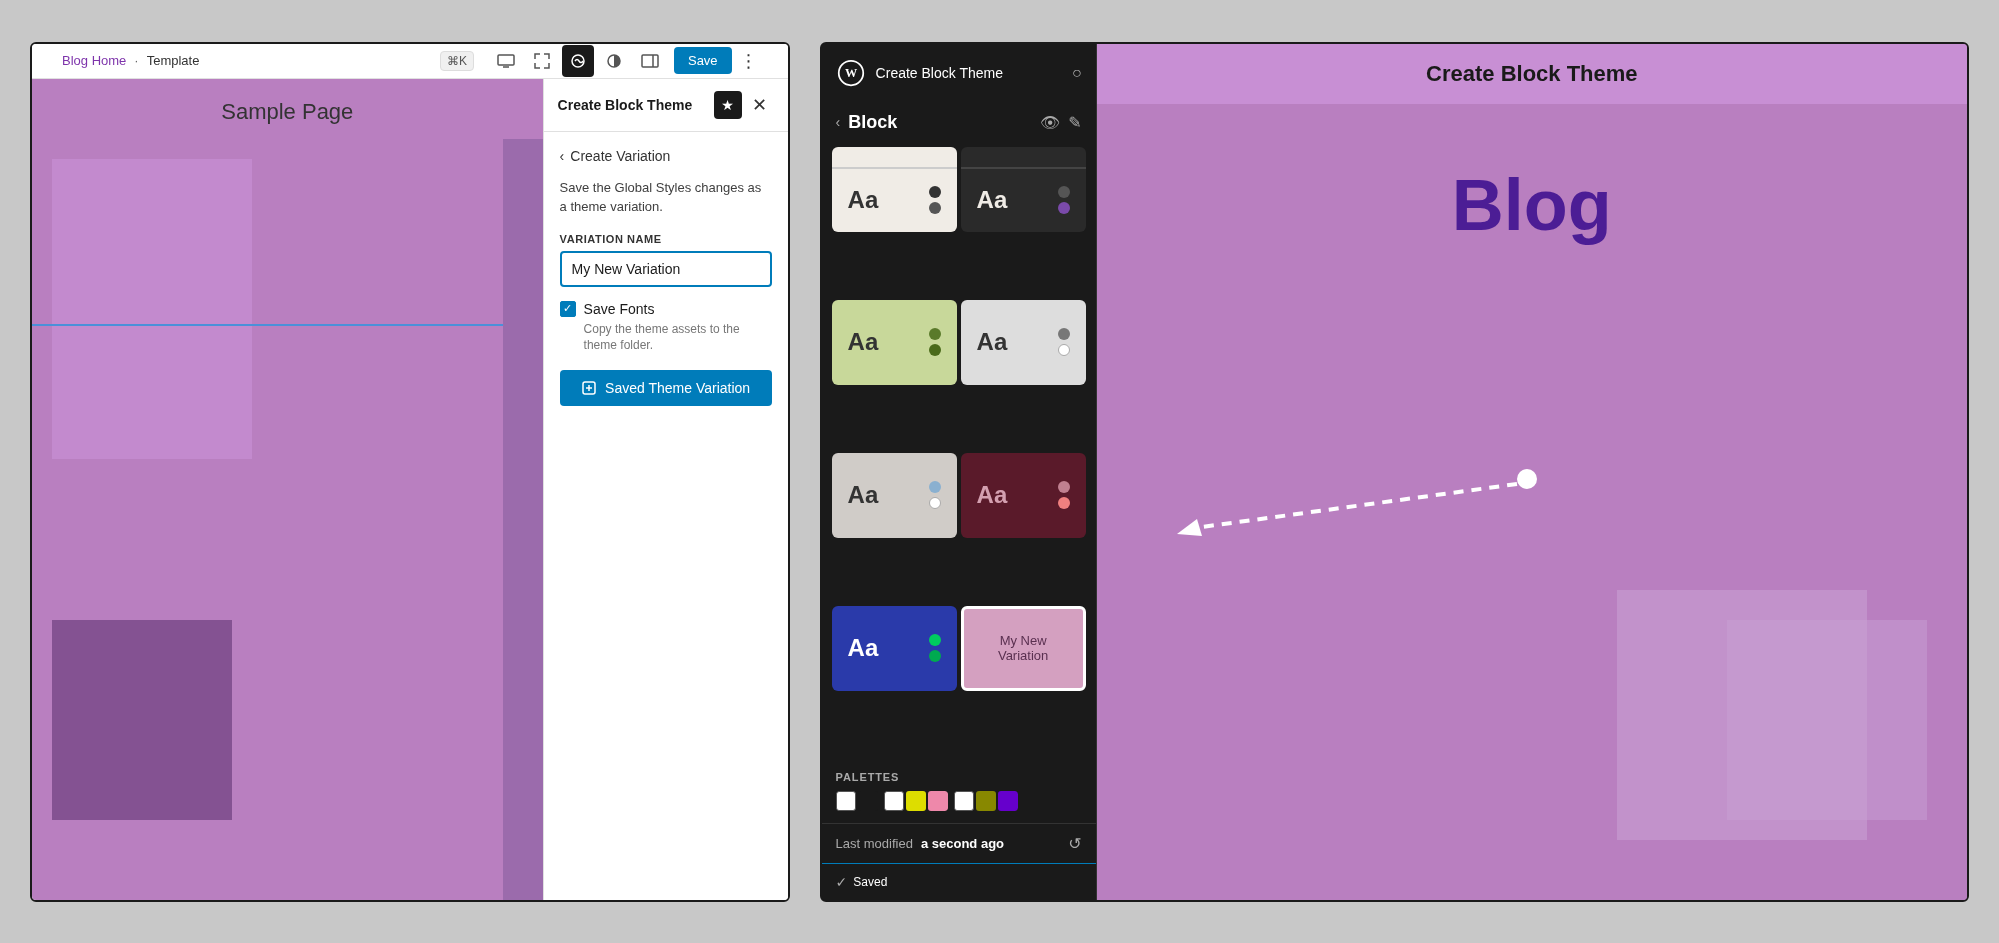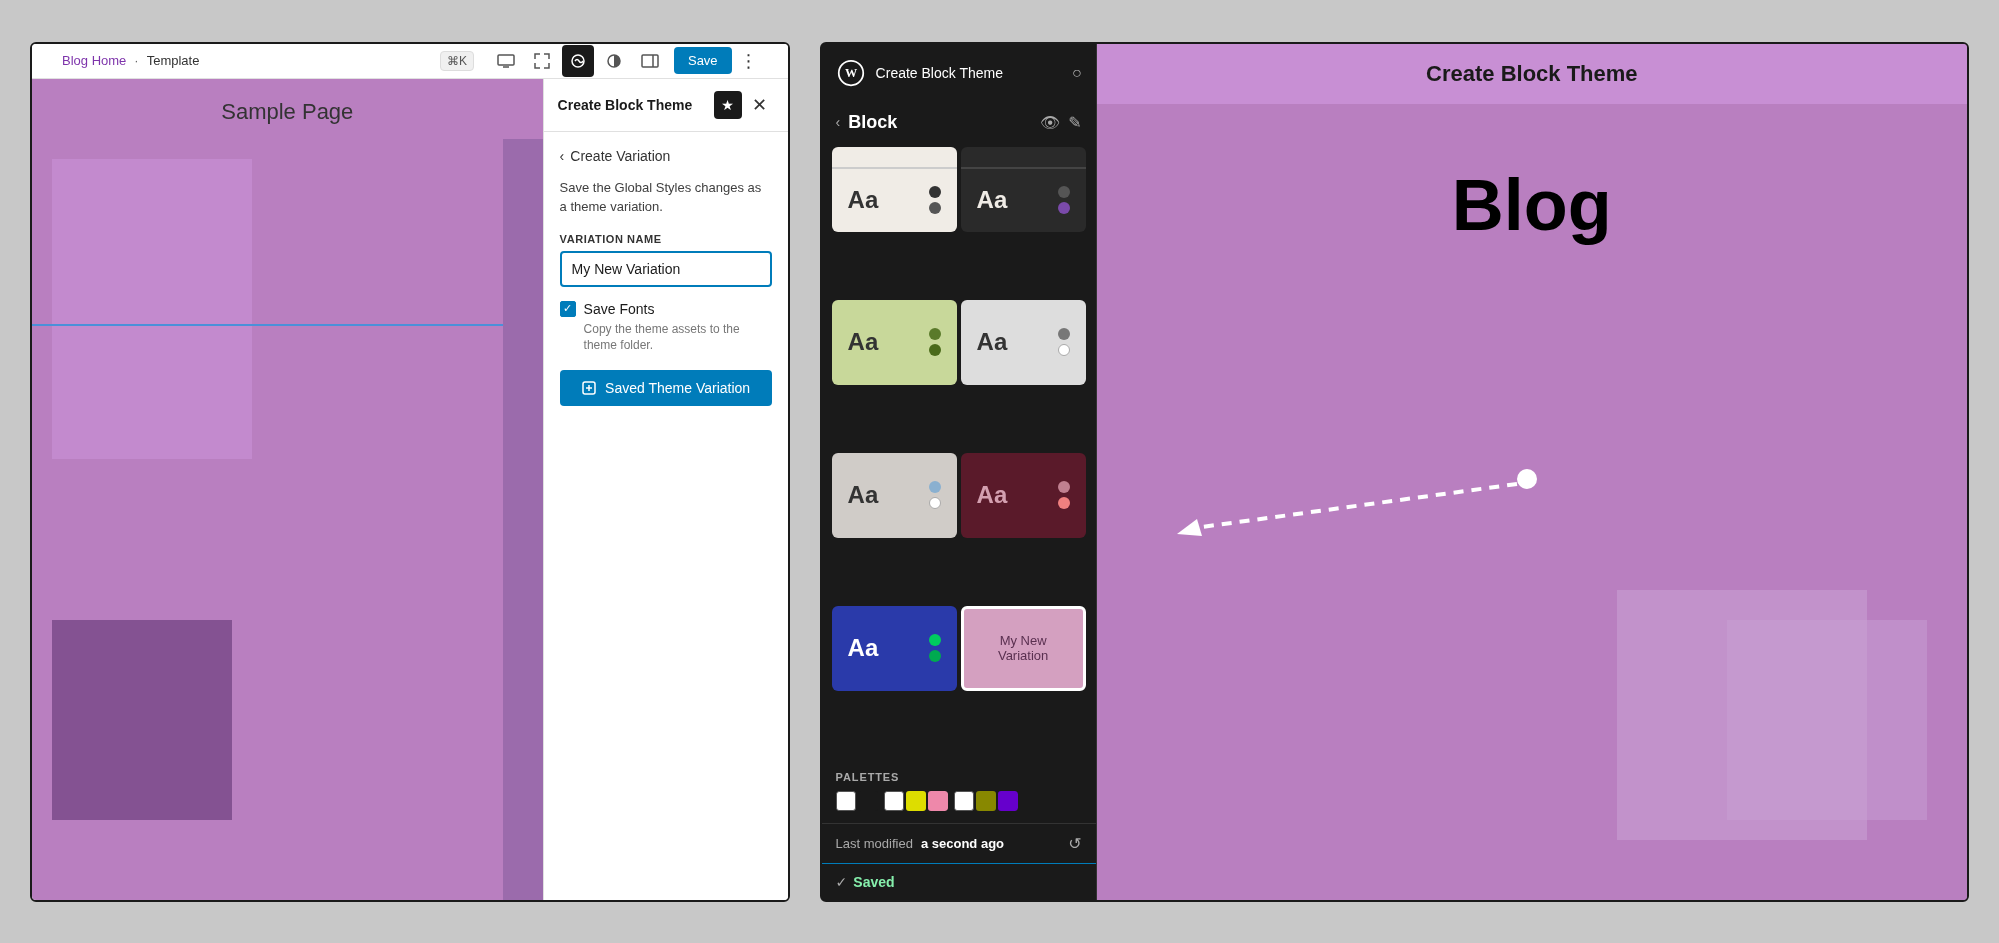--- a/index.html
+++ b/index.html
@@ -568,23 +568,22 @@
       background: #1a1a1a;
       display: flex;
       align-items: center;
       gap: 6px;
     }
     .saved-check {
       color: #aaa;
       font-size: 14px;
     }
     .saved-label {
-      font-size: 14px;
-      color: #86efac;
-      font-weight: bold;
+      font-size: 12px;
+      color: #ffffff;
     }
 
     
     .preview-area {
       flex: 1;
       background: #b97fc0;
       position: relative;
       display: flex;
       flex-direction: column;
       overflow: hidden;
@@ -611,21 +610,21 @@
       background: #b97fc0;
     }
 
     .preview-blog-text {
       position: absolute;
       top: 60px;
       left: 50%;
       transform: translateX(-50%);
       font-size: 72px;
       font-weight: 700;
-      color: #000000;
+      color: #4c1d95;
     }
 
     .preview-block-light {
       position: absolute;
       bottom: 80px;
       right: 40px;
       width: 200px;
       height: 200px;
       background: #c8a0d4;
       opacity: 0.5;

